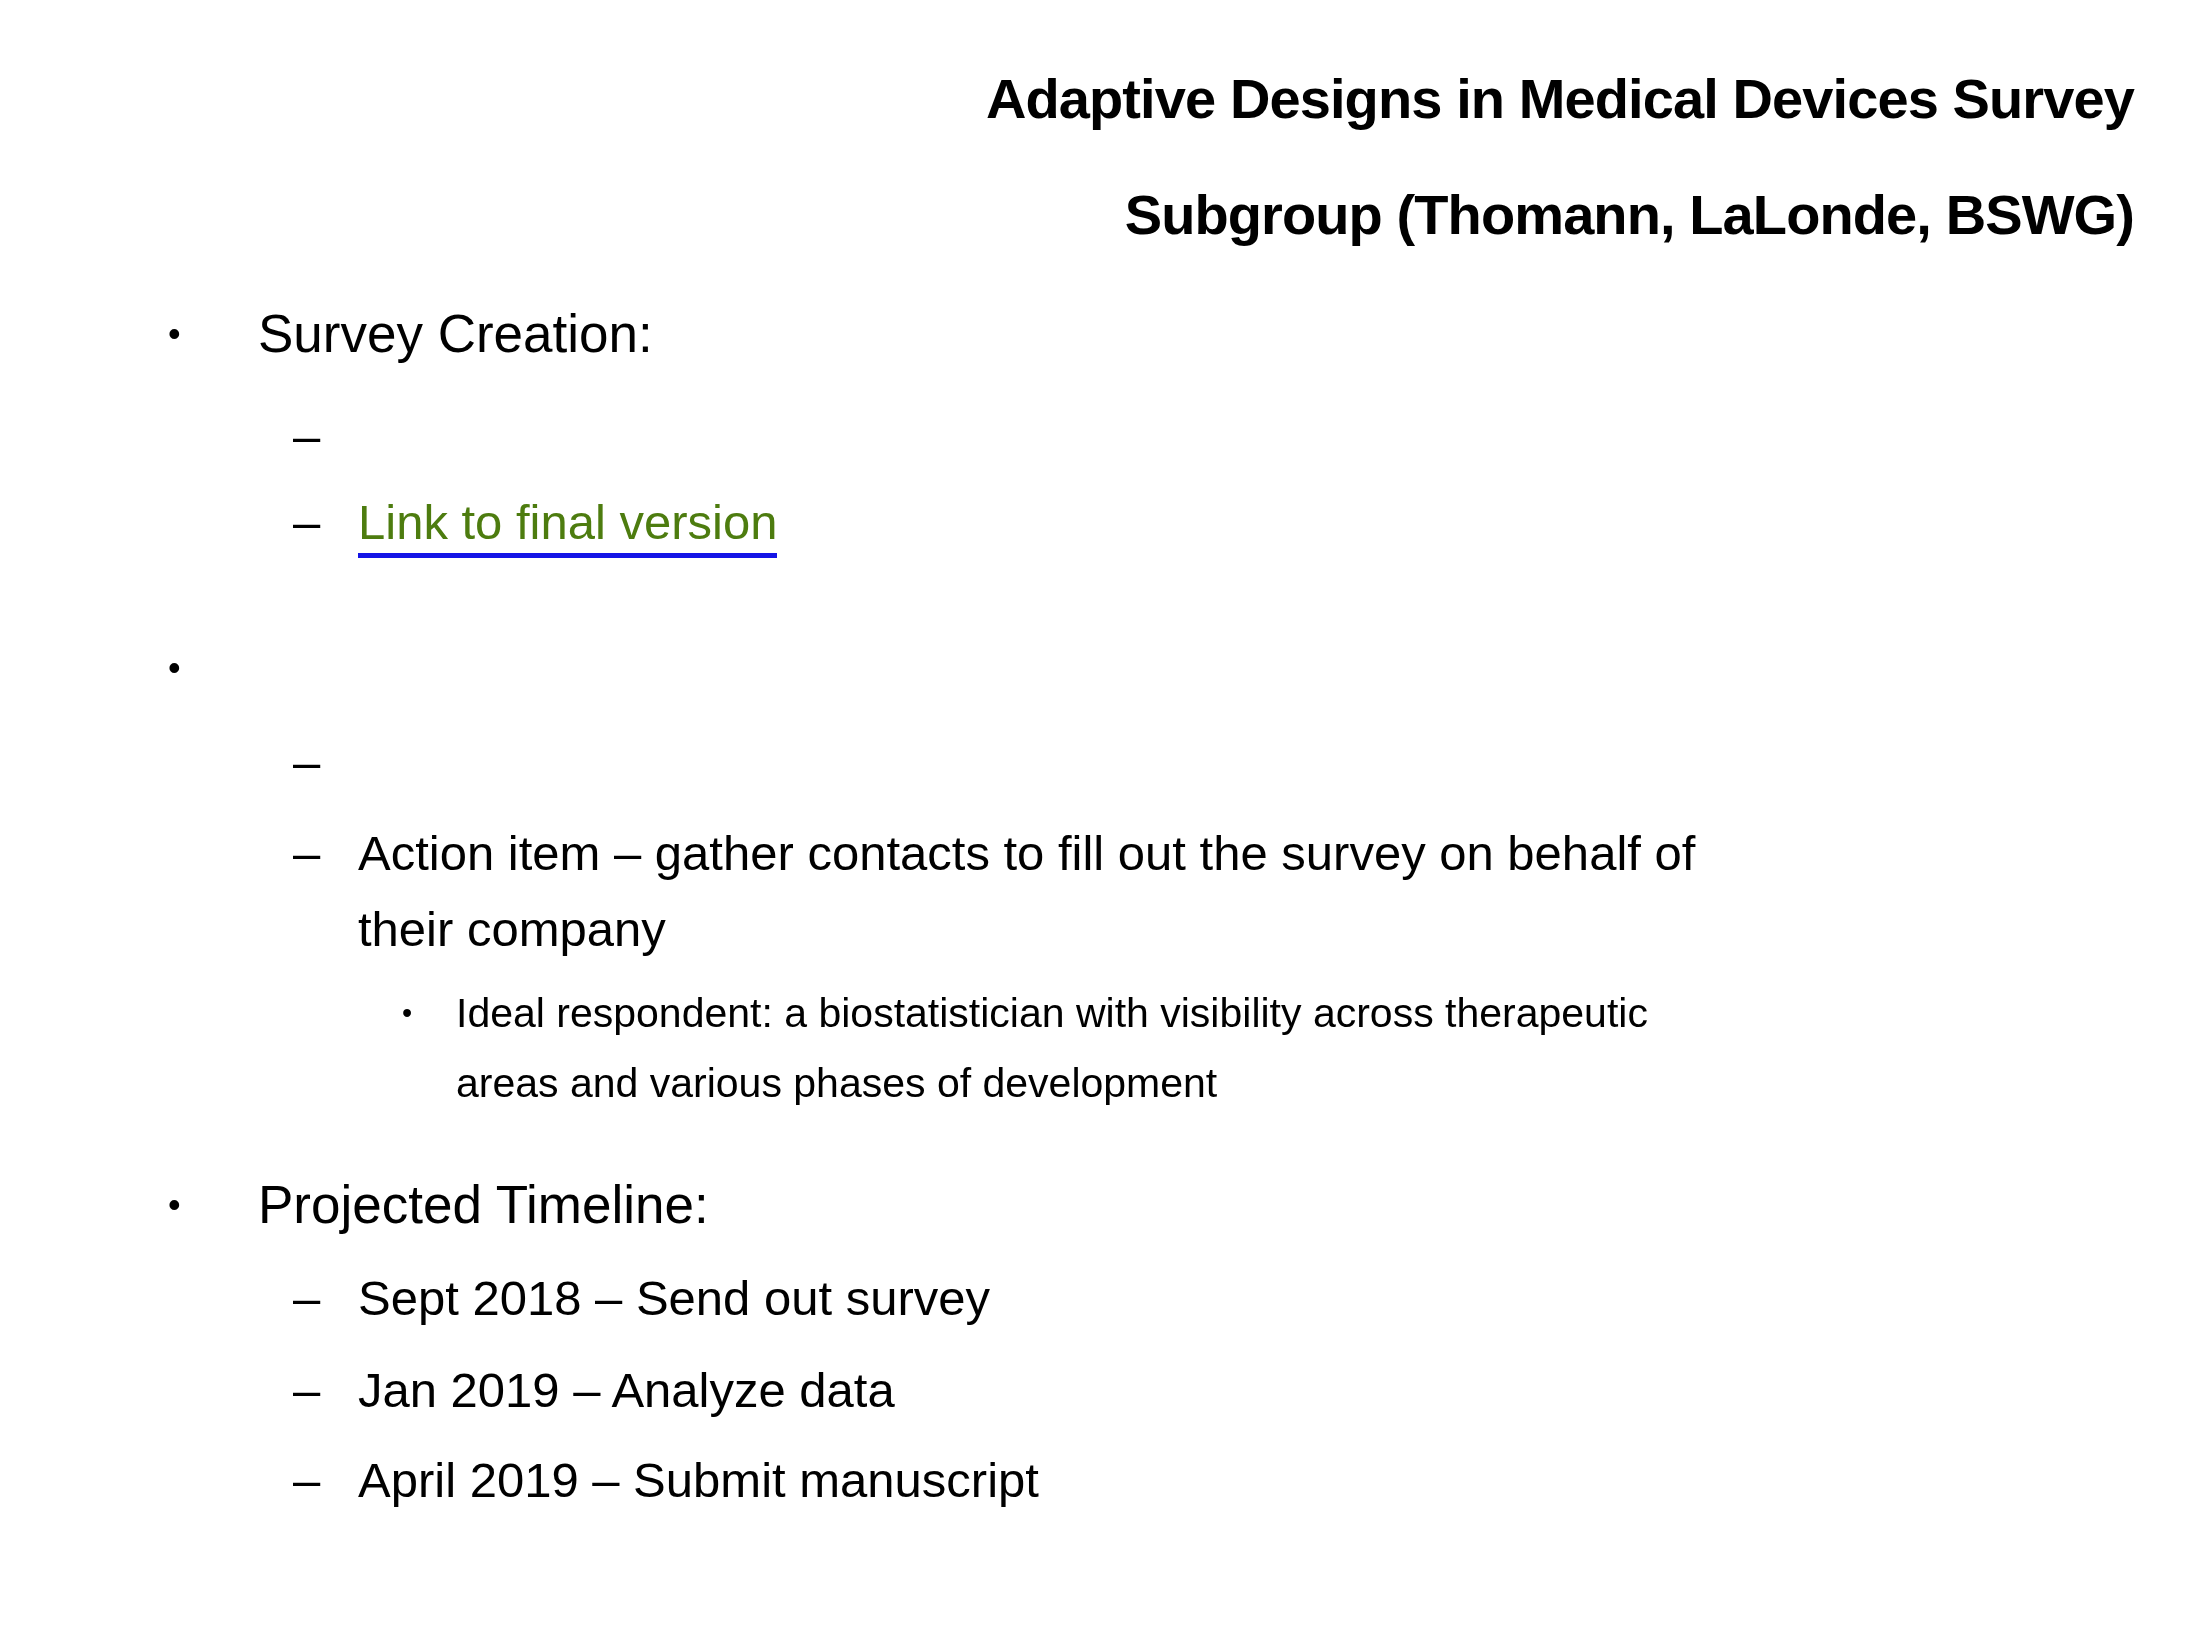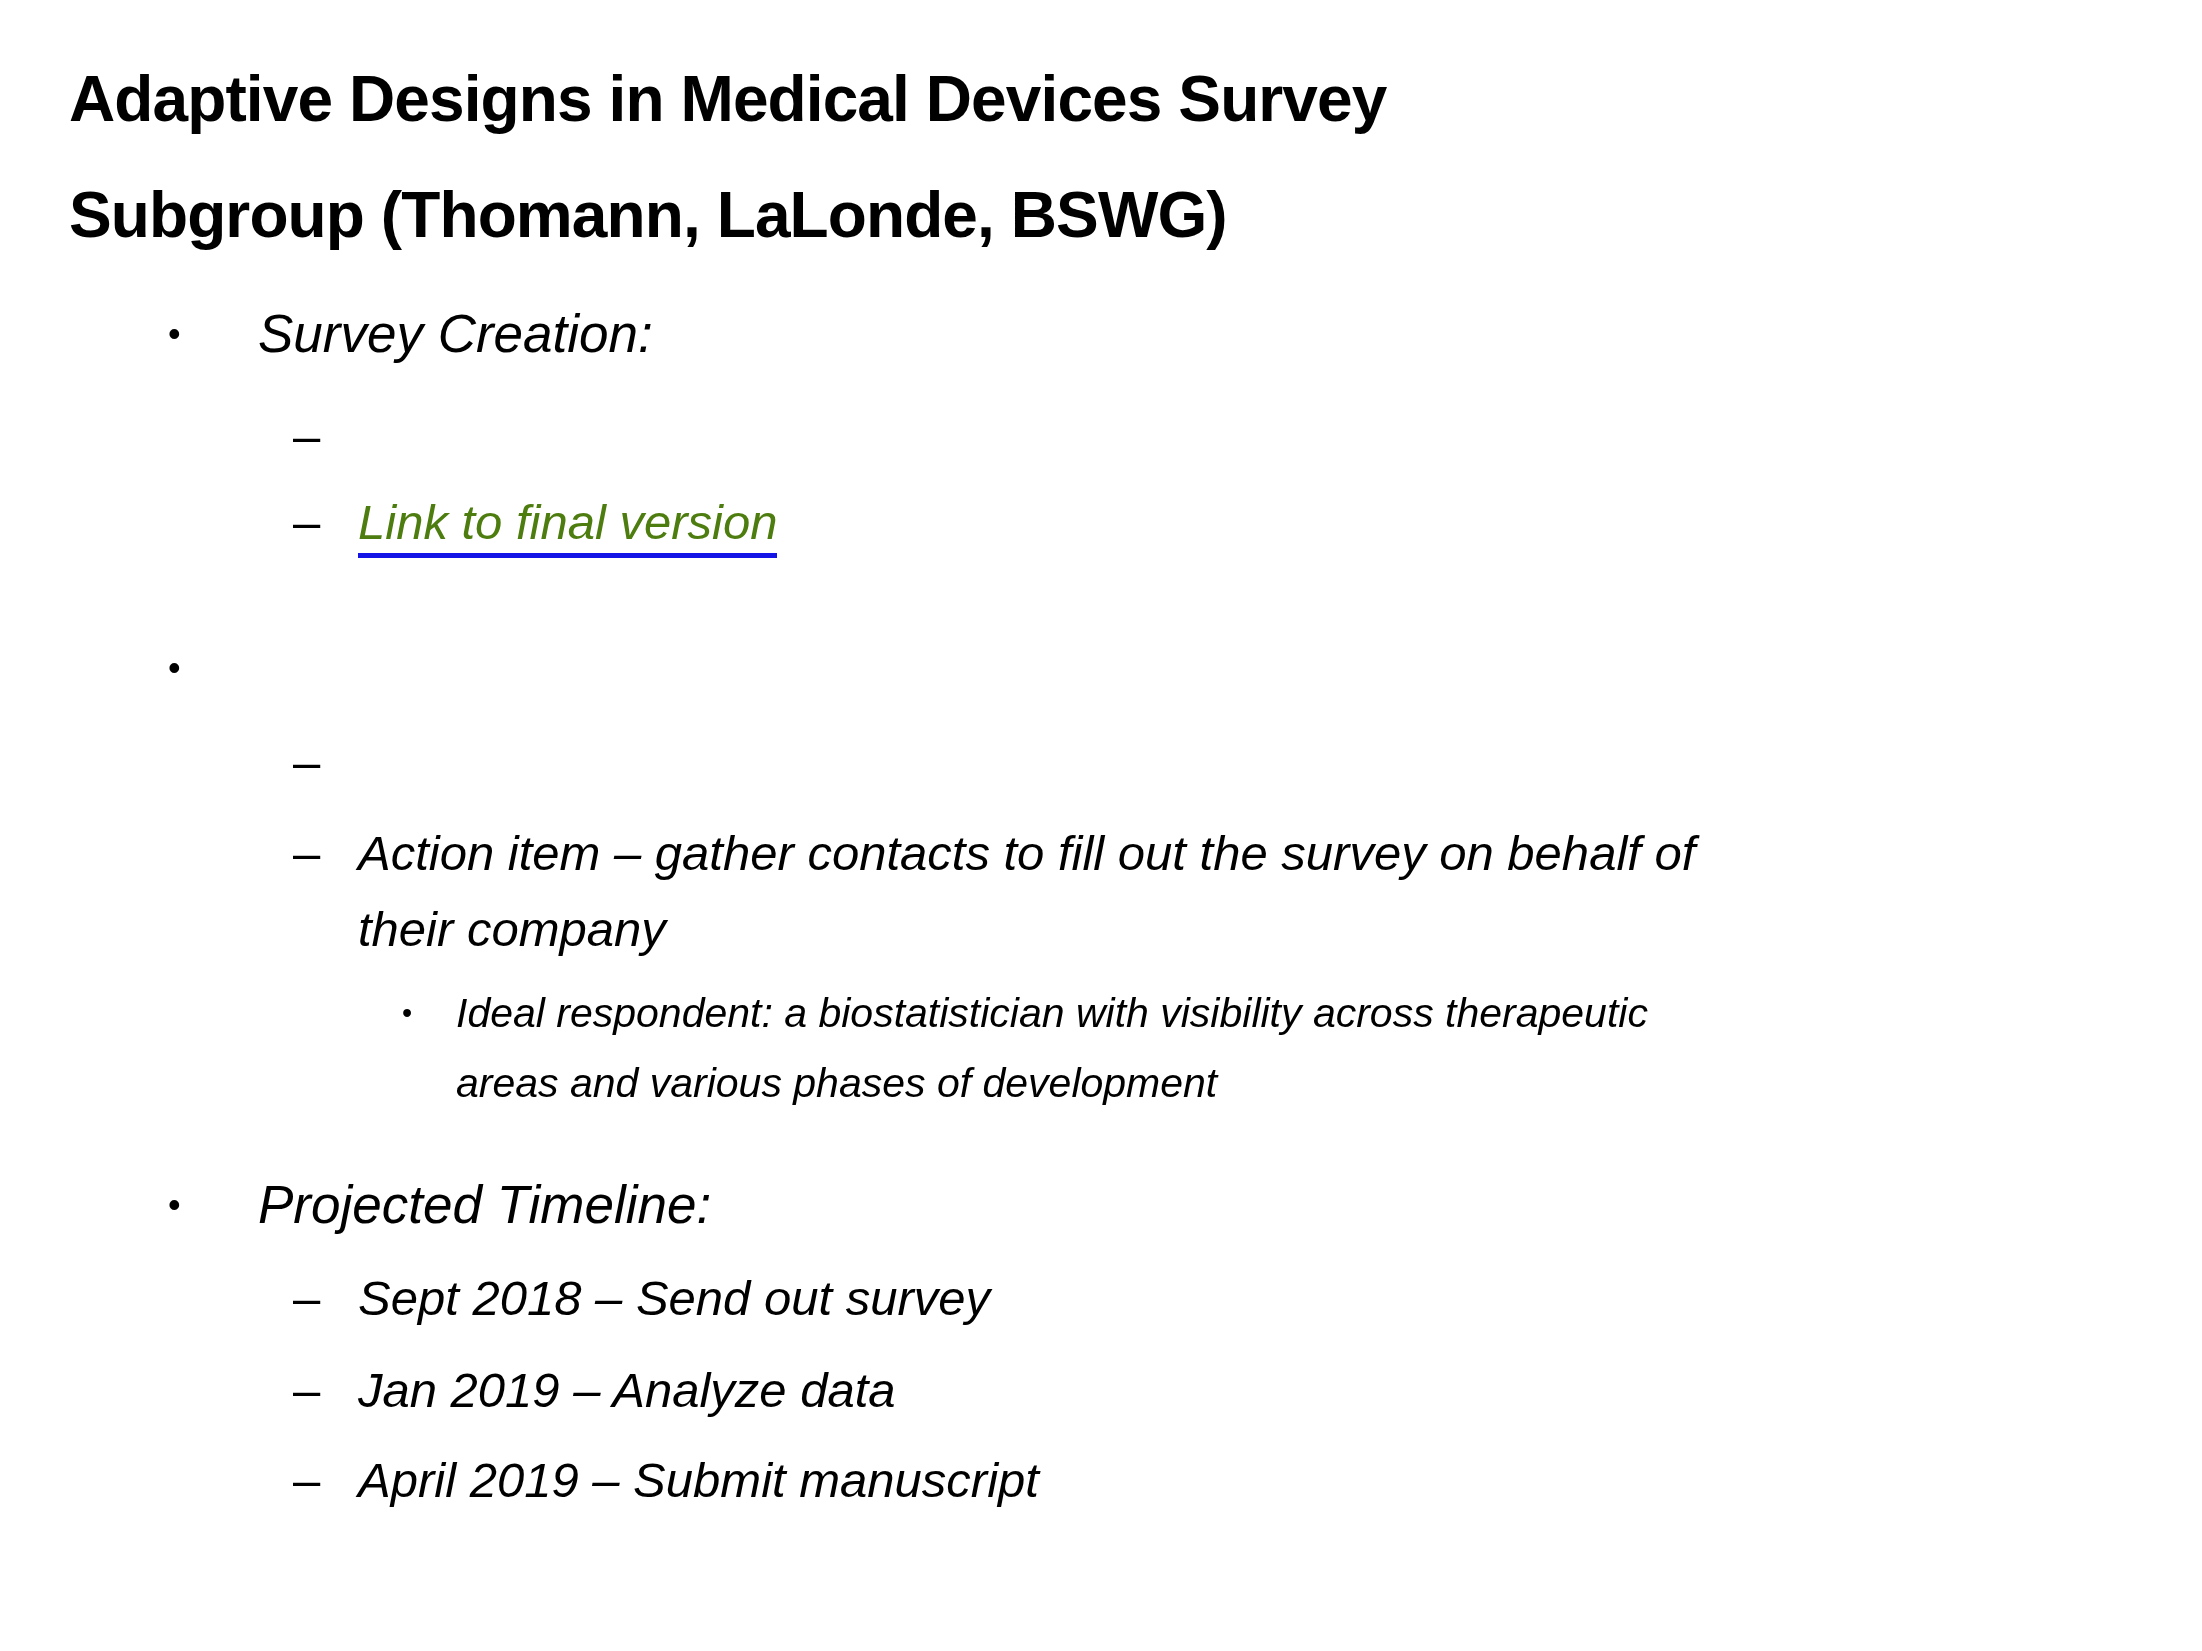--- a/index.html
+++ b/index.html
@@ -11,39 +11,38 @@
     position: relative;
     width: 2203px;
     height: 1652px;
     background: #ffffff;
     color: #000000;
     font-family: "Liberation Sans", sans-serif;
     overflow: hidden;
   }
   .title {
     margin: 41px 69px 0 69px;
-    text-align: left;
+    text-align: right;
     font-weight: bold;
-    font-size: 64px;
+    font-size: 56px;
     line-height: 116px;
     letter-spacing: -0.9px;
   }
   .row {
     display: flex;
     align-items: stretch;
   }
   .marker {
     flex: 0 0 auto;
     text-align: left;
   }
   .t {
     flex: 1 1 auto;
     white-space: pre-line;
     padding-right: 62px;
-    font-style: italic;
   }
   
   .l1 { font-size: 53px; line-height: 69px; }
   .l1 .marker { margin-left: 168px; width: 90px; font-size: 36px; }
   
   .l2 { font-size: 49px; line-height: 76px; }
   .l2 .marker { margin-left: 293px; width: 65px; }
   
   .l3 { font-size: 41px; line-height: 70px; }
   .l3 .marker { margin-left: 402px; width: 54px; font-size: 29px; }

